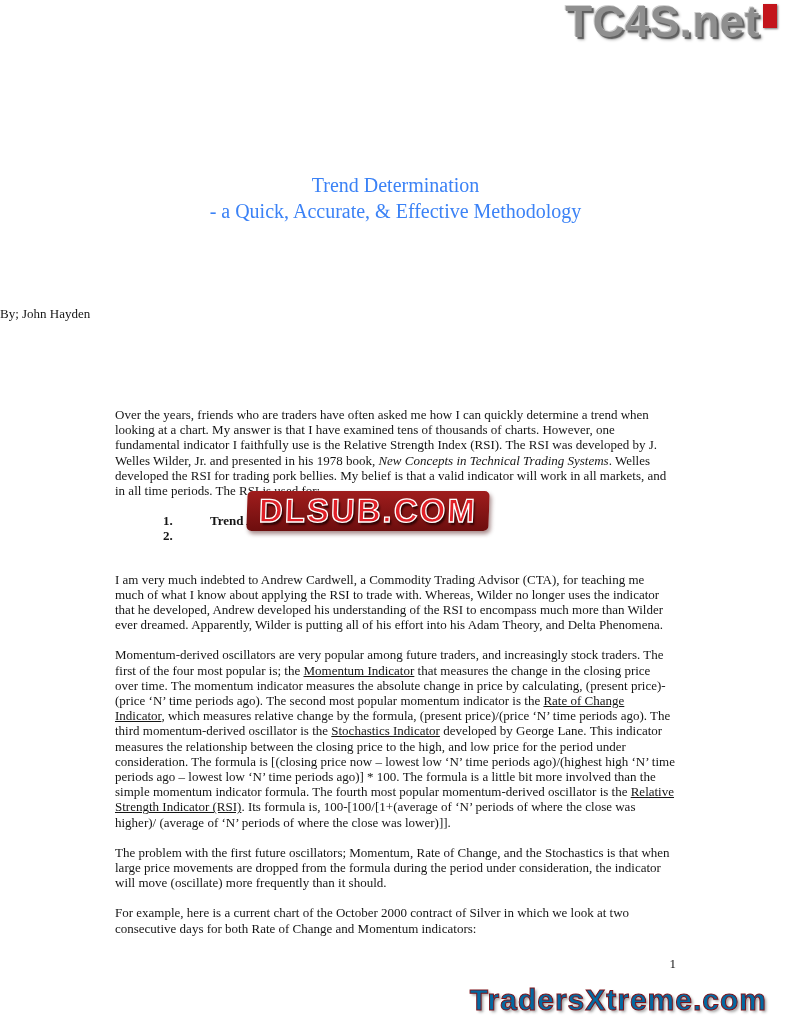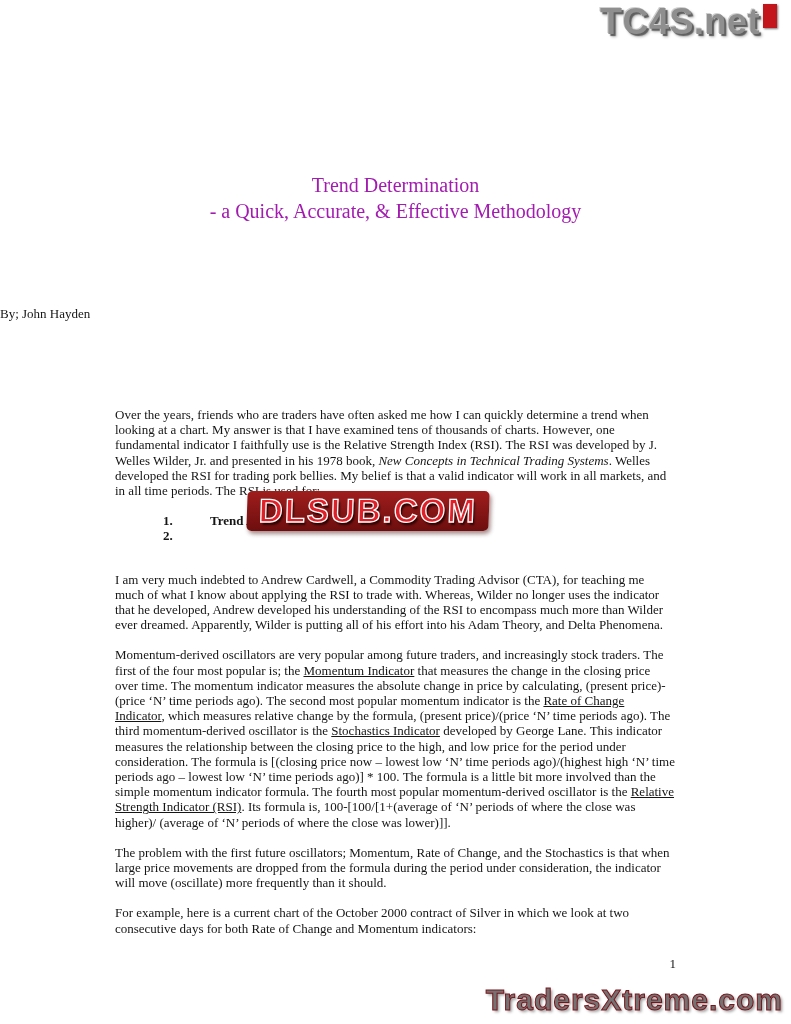--- a/index.html
+++ b/index.html
@@ -10,40 +10,40 @@
     background:#ffffff;
     overflow:hidden;
     font-family:"Liberation Serif", serif;
     color:#151515;
   }
 
   
   .logo {
     position:absolute; top:2px; right:14px;
     font-family:"Liberation Sans", sans-serif;
-    font-weight:bold; font-size:36px; line-height:40px;
+    font-weight:bold; font-size:44px; line-height:40px;
     color:#8f8f8f;
     text-shadow:-1px -1px 0 #cfcfcf, 2px 2px 1px #5f5f5f, 3px 3px 3px #b5b5b5;
     display:flex; align-items:flex-start;
     letter-spacing:0.5px;
     text-align:center;
   }
   .logo-accent {
     display:inline-block;
     width:14px; height:24px;
     background:#c3151c;
     margin-left:3px; margin-top:2px;
     box-shadow:1px 1px 2px #777;
   }
 
   
   .title {
     position:absolute; top:172px; left:0; width:100%;
     text-align:center; font-size:20px; line-height:26px;
-    color:#a21caf;
+    color:#3b82f6;
   }
   .byline {
     position:absolute; top:306px; left:0; width:100%;
     text-align:left; font-size:13px;
   }
 
   
   .body-text {
     position:absolute; top:407px; left:115px; width:561px;
     font-size:13px; line-height:15.2px;
@@ -68,25 +68,25 @@
     font-family:"Liberation Sans", sans-serif;
     font-weight:bold; font-size:33px;
     letter-spacing:2px;
     color:#e02028;
     -webkit-text-stroke:1.3px #ffffff;
     text-shadow:2px 3px 2px #330404;
   }
 
   
   .wm-bottom {
-    position:absolute; right:8px; bottom:7px;
+    position:absolute; right:24px; bottom:7px;
     font-family:"Liberation Sans", sans-serif;
     font-weight:bold; font-size:30px;
     letter-spacing:1px;
-    color:#737373;
+    color:#0369a1;
     -webkit-text-stroke:1px #7d1118;
     text-shadow:2px 2px 3px #9a9a9a;
     z-index:5;
   }
 
   
   .page-num {
     position:absolute; top:956px; left:115px; width:561px;
     text-align:right; font-size:13px;
   }

